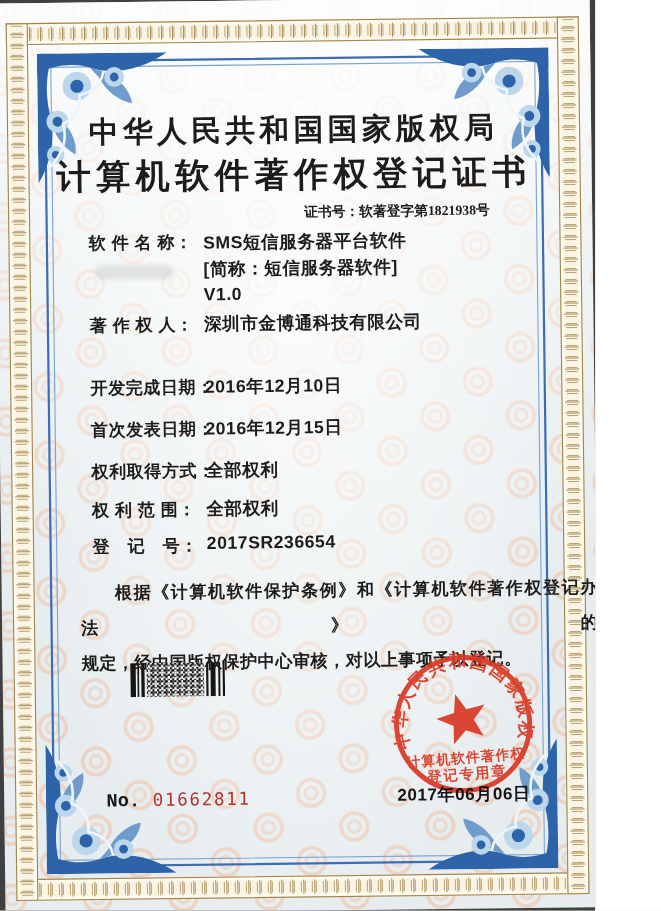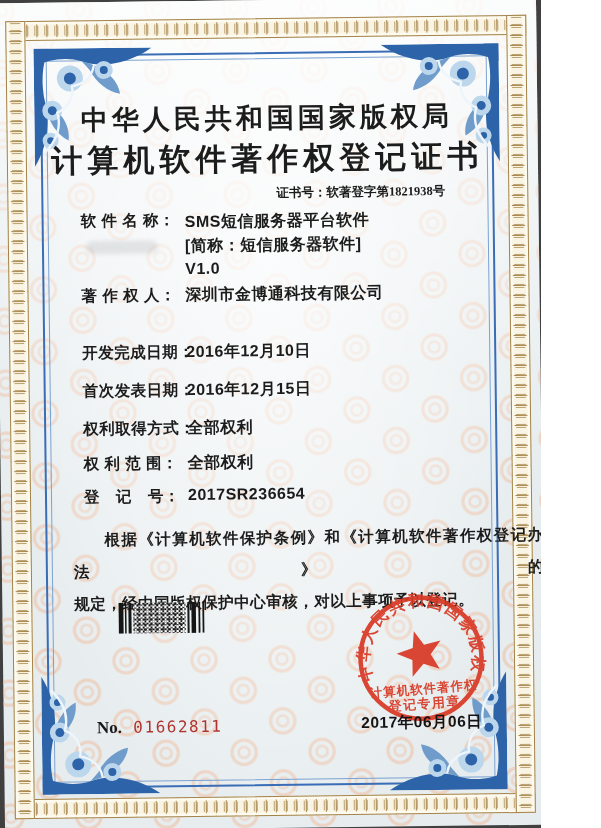--- a/index.html
+++ b/index.html
@@ -67,21 +67,21 @@
   .r0{top:209px;} .r1{top:284px;} .r2{top:341px;} .r3{top:379px;}
   .r4{top:417px;} .r5{top:452px;} .r6{top:485px;}
   .smudge{position:absolute;left:88px;top:239px;width:72px;height:13px;
     background:rgba(150,150,155,.22);border-radius:7px;filter:blur(2px);}
   .statement{position:absolute;left:72px;top:522px;width:470px;
     font-size:15.5px;font-weight:600;line-height:32px;letter-spacing:.5px;}
   .statement .l1{text-indent:2em;text-align:justify;text-align-last:justify;}
   .statement .l2{text-align:left;}
   .barcode{position:absolute;left:116px;top:601px;width:86px;height:31px;}
   .serial{position:absolute;left:93px;top:716px;}
-  .serial .pfx{font-family:Liberation Serif, serif;
+  .serial .pfx{font-family:Liberation Mono, monospace;
     font-weight:bold;font-size:17px;color:#19191c;}
   .serial .num{font-family:"DejaVu Sans Mono","Liberation Mono",monospace;
     font-size:16px;letter-spacing:1.5px;margin-left:7px;}
   .seal{position:absolute;left:352px;top:594px;width:132px;height:132px;
     transform:rotate(-4deg);opacity:.93;}
   .issue-date{position:absolute;left:350px;top:714px;width:136px;text-align:center;
     font-size:15.5px;font-weight:bold;letter-spacing:.5px;color:#141416;}
 </style>
 </head>
 <body>

